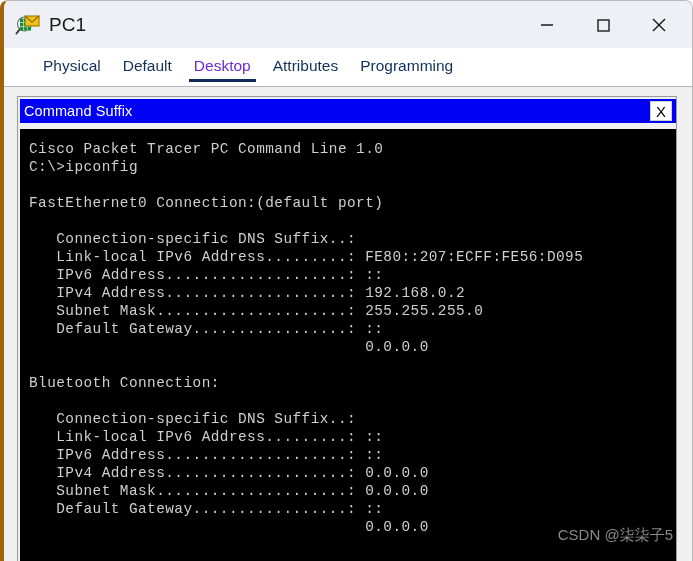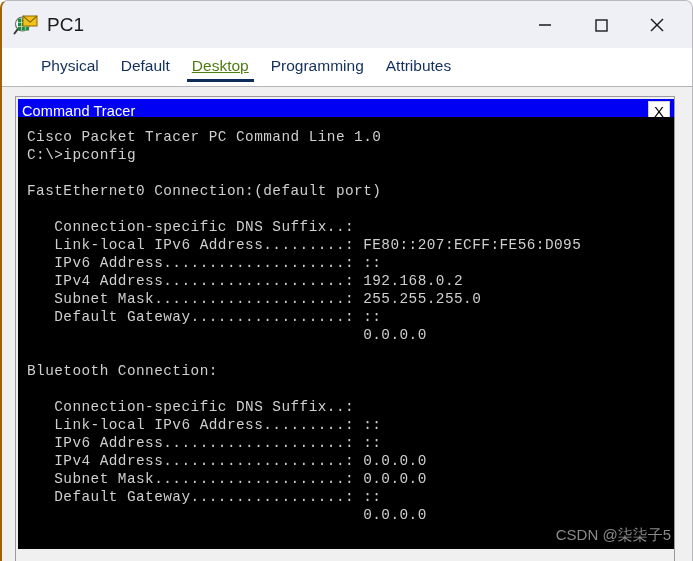--- a/index.html
+++ b/index.html
@@ -9,21 +9,21 @@
     overflow: hidden;
     background: #ffffff;
     font-family: "Liberation Sans", sans-serif;
   }
 
   #app {
     position: relative;
     width: 693px;
     height: 561px;
     background: #f0f0f0;
-    border-left: 2px solid #a16207;
+    border-left: 4px solid #a16207;
     border-top: 1px solid #b8b8bd;
     border-right: 1px solid #b8b8bd;
     border-radius: 8px 8px 0 0;
     overflow: hidden;
   }
 
   
   #titlebar {
     position: absolute;
     left: 0; top: 0;
@@ -72,21 +72,21 @@
     border-bottom: 1px solid #b4b4b9;
   }
   .tab {
     position: relative;
     padding: 9px 11px 8px 11px;
     font-size: 15.5px;
     color: #12305c;
     white-space: nowrap;
     cursor: default;
   }
-  .tab.active { color: #4d7c0f; text-decoration: underline; }
+  .tab.active { color: #6d28d9; }
   .tab.active::after {
     content: "";
     position: absolute;
     left: 6px; right: 6px; bottom: 1px;
     height: 3px;
     background: #0d2c59;
   }
 
   
   #desktop-panel {
@@ -129,21 +129,21 @@
     display: flex; align-items: center; justify-content: center;
     font-size: 15px;
     color: #000000;
     font-family: "Liberation Sans", sans-serif;
     cursor: default;
   }
 
   
   #terminal {
     position: absolute;
-    left: 2px; top: 20px;
+    left: 2px; top: 32px;
     width: 656px; height: 432px;
     background: #000000;
     overflow: hidden;
   }
   #term-text {
     margin: 0;
     padding: 11px 0 0 9px;
     font-family: "Liberation Mono", "DejaVu Sans Mono", monospace;
     font-size: 14.4px;
     line-height: 18px;
@@ -209,30 +209,30 @@
           <line x1="16" y1="4" x2="4" y2="16" stroke="#1a1a1a" stroke-width="1.4"></line>
         </svg>
       </div>
     </div>
   </div>
 
   <div id="tabstrip">
     <div class="tab">Physical</div>
     <div class="tab">Default</div>
     <div class="tab active">Desktop</div>
+    <div class="tab">Attributes</div>
     <div class="tab">Programming</div>
-    <div class="tab">Attributes</div>
   </div>
 
   <div id="desktop-panel">
 
     <div id="cmd-window">
 
       <div id="cmd-titlebar">
-        <div id="cmd-title">Command Tracer</div>
+        <div id="cmd-title">Command Suffix</div>
         <div id="cmd-close">X</div>
       </div>
 
       <div id="terminal">
         <pre id="term-text">Cisco Packet Tracer PC Command Line 1.0
 C:\&gt;ipconfig
 
 FastEthernet0 Connection:(default port)
 
    Connection-specific DNS Suffix..:

